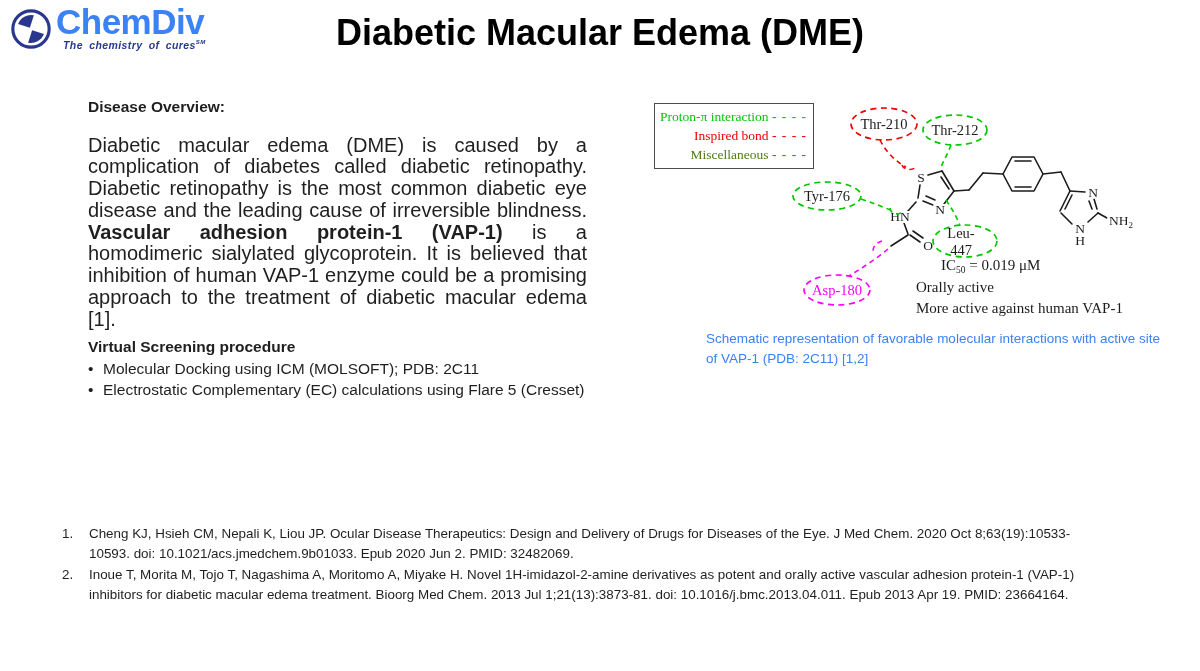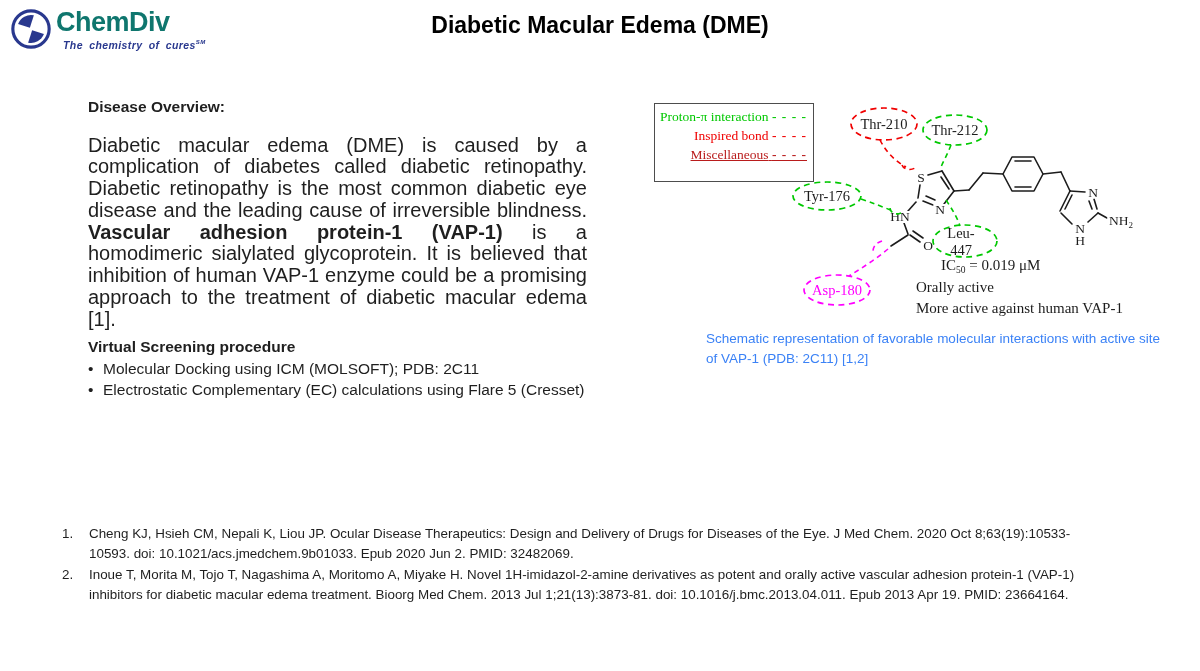--- a/index.html
+++ b/index.html
@@ -3,44 +3,44 @@
 <meta charset="utf-8">
 <style>
   html,body{margin:0;padding:0;background:#ffffff;}
   .slide{position:relative;width:1200px;height:671px;background:#ffffff;overflow:hidden;
          font-family:"Liberation Sans",sans-serif;color:#1f1f1f;}
 
   
   .logo{position:absolute;left:10px;top:8px;display:flex;align-items:flex-start;}
   .logo-mark{width:42px;height:42px;flex:none;}
   .logo-text{margin-left:4px;}
-  .brand{font-size:27px;font-weight:bold;color:#0f766e;letter-spacing:-0.5px;line-height:28px;}
+  .brand{font-size:35px;font-weight:bold;color:#3b82f6;letter-spacing:-0.5px;line-height:28px;}
   .tagline{font-size:10.5px;font-weight:bold;font-style:italic;color:#29388e;margin-left:7px;
            letter-spacing:0.4px;word-spacing:3px;line-height:12px;}
   .tagline sup{font-size:6px;}
 
   
   .title{position:absolute;left:0;right:0;top:12px;margin:0;text-align:center;
-         font-size:23px;font-weight:bold;color:#000;}
+         font-size:36px;font-weight:bold;color:#000;}
 
   
   .overview{position:absolute;left:88px;top:96px;width:499px;}
   .screening{position:absolute;left:88px;top:336px;width:499px;}
   .sec-heading{font-size:15.5px;font-weight:bold;line-height:21.5px;}
   .body-text{margin:0;font-size:20px;line-height:21.8px;text-align:justify;}
   .overview .body-text{margin-top:17px;}
   .bullet-row{display:flex;font-size:15.5px;line-height:21.8px;}
   .bullet-char{flex:none;width:15px;}
   .bullet-text{flex:1;text-align:justify;}
 
   
   .legend{position:absolute;left:654px;top:103px;width:147px;border:1.5px solid #4d4d4d;
-          padding:3px 6px 17px 5px;font-family:"Liberation Serif","DejaVu Serif",serif;
+          padding:3px 6px 4px 5px;font-family:"Liberation Serif","DejaVu Serif",serif;
           font-size:13.5px;line-height:19px;text-align:right;background:#fff;}
-  .lg-green{color:#00c800;} .lg-red{color:#f00000;} .lg-mag{color:#b91c1c;text-decoration:underline;}
+  .lg-green{color:#00c800;} .lg-red{color:#f00000;} .lg-mag{color:#4d7c0f;}
   .legend .dashes{letter-spacing:1px;font-weight:bold;}
 
   
   .mol{position:absolute;left:650px;top:85px;}
   .bond{stroke:#1c1c1c;stroke-width:1.6;stroke-linecap:round;fill:none;}
   .ringpoly{stroke:#1c1c1c;stroke-width:1.6;fill:none;stroke-linejoin:round;}
   .atom{font-family:"Liberation Serif","DejaVu Serif",serif;font-size:13.5px;fill:#1c1c1c;
         text-anchor:middle;paint-order:stroke;stroke:#ffffff;stroke-width:4px;}
   .atom.start{text-anchor:start;}
   .res{font-family:"Liberation Serif","DejaVu Serif",serif;font-size:14.5px;fill:#1c1c1c;text-anchor:middle;}

